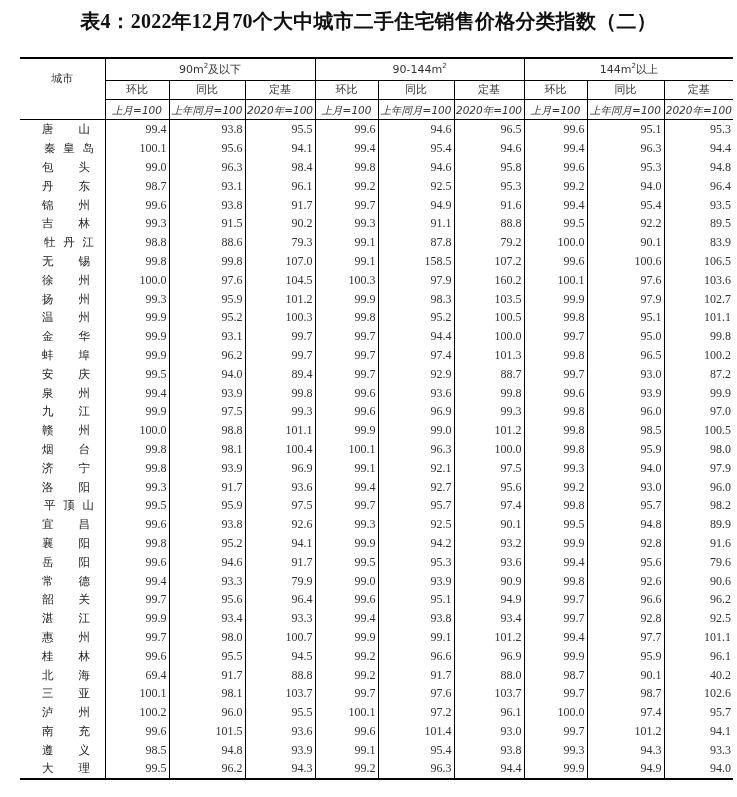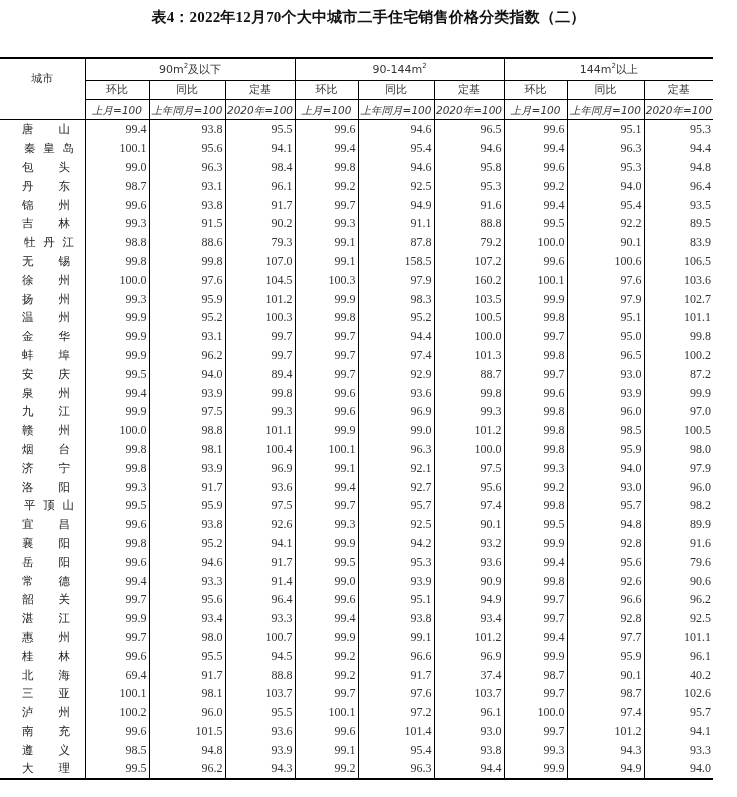--- a/index.html
+++ b/index.html
@@ -1,20 +1,20 @@
 <!DOCTYPE html>
 <html><head>
   <meta charset="utf-8">
   <style>
     html, body { margin: 0; padding: 0; background: #ffffff; }
     body { width: 737px; height: 797px; position: relative; overflow: hidden;
            font-family: "Liberation Serif", "DejaVu Serif", serif; color: #222; }
     .title { position: absolute; left: 0; top: 8px; width: 737px; text-align: center;
-             font-size: 15px; font-weight: bold; letter-spacing: 0.2px; color: #111; }
-    table { position: absolute; left: 0; top: 57px; width: 713px;
+             font-size: 20px; font-weight: bold; letter-spacing: 0.2px; color: #111; }
+    table { position: absolute; left: 20px; top: 57px; width: 713px;
             border-collapse: collapse; table-layout: fixed; font-size: 12px; }
     table.main { border-top: 2px solid #000; border-bottom: 2px solid #000; }
     th, td { padding: 0; line-height: 18px; height: 18.8px; white-space: nowrap; overflow: hidden; }
     thead th { font-weight: normal; text-align: center; border-bottom: 1px solid #000;
                font-family: "DejaVu Sans", sans-serif; font-size: 11px; color: #333; }
     thead tr.r1 th { height: 21px; }
     thead tr.r2 th { height: 18px; }
     thead tr.r3 th { height: 19px; font-size: 10.5px; font-style: italic; }
     thead th.city { border-bottom: 1px solid #000; }
     .vl { border-left: 1px solid #000; }
@@ -488,21 +488,21 @@
       </tr>
       <tr>
         <td class="city">
           <span class="spread">
             <span>常</span>
             <span>德</span>
           </span>
         </td>
         <td class="num vl">99.4</td>
         <td class="num vl">93.3</td>
-        <td class="num vl">91.4</td>
+        <td class="num vl">79.9</td>
         <td class="num vl">99.0</td>
         <td class="num vl">93.9</td>
         <td class="num vl">90.9</td>
         <td class="num vl">99.8</td>
         <td class="num vl">92.6</td>
         <td class="num vl">90.6</td>
       </tr>
       <tr>
         <td class="city">
           <span class="spread">
@@ -576,21 +576,21 @@
           <span class="spread">
             <span>北</span>
             <span>海</span>
           </span>
         </td>
         <td class="num vl">69.4</td>
         <td class="num vl">91.7</td>
         <td class="num vl">88.8</td>
         <td class="num vl">99.2</td>
         <td class="num vl">91.7</td>
-        <td class="num vl">37.4</td>
+        <td class="num vl">88.0</td>
         <td class="num vl">98.7</td>
         <td class="num vl">90.1</td>
         <td class="num vl">40.2</td>
       </tr>
       <tr>
         <td class="city">
           <span class="spread">
             <span>三</span>
             <span>亚</span>
           </span>

